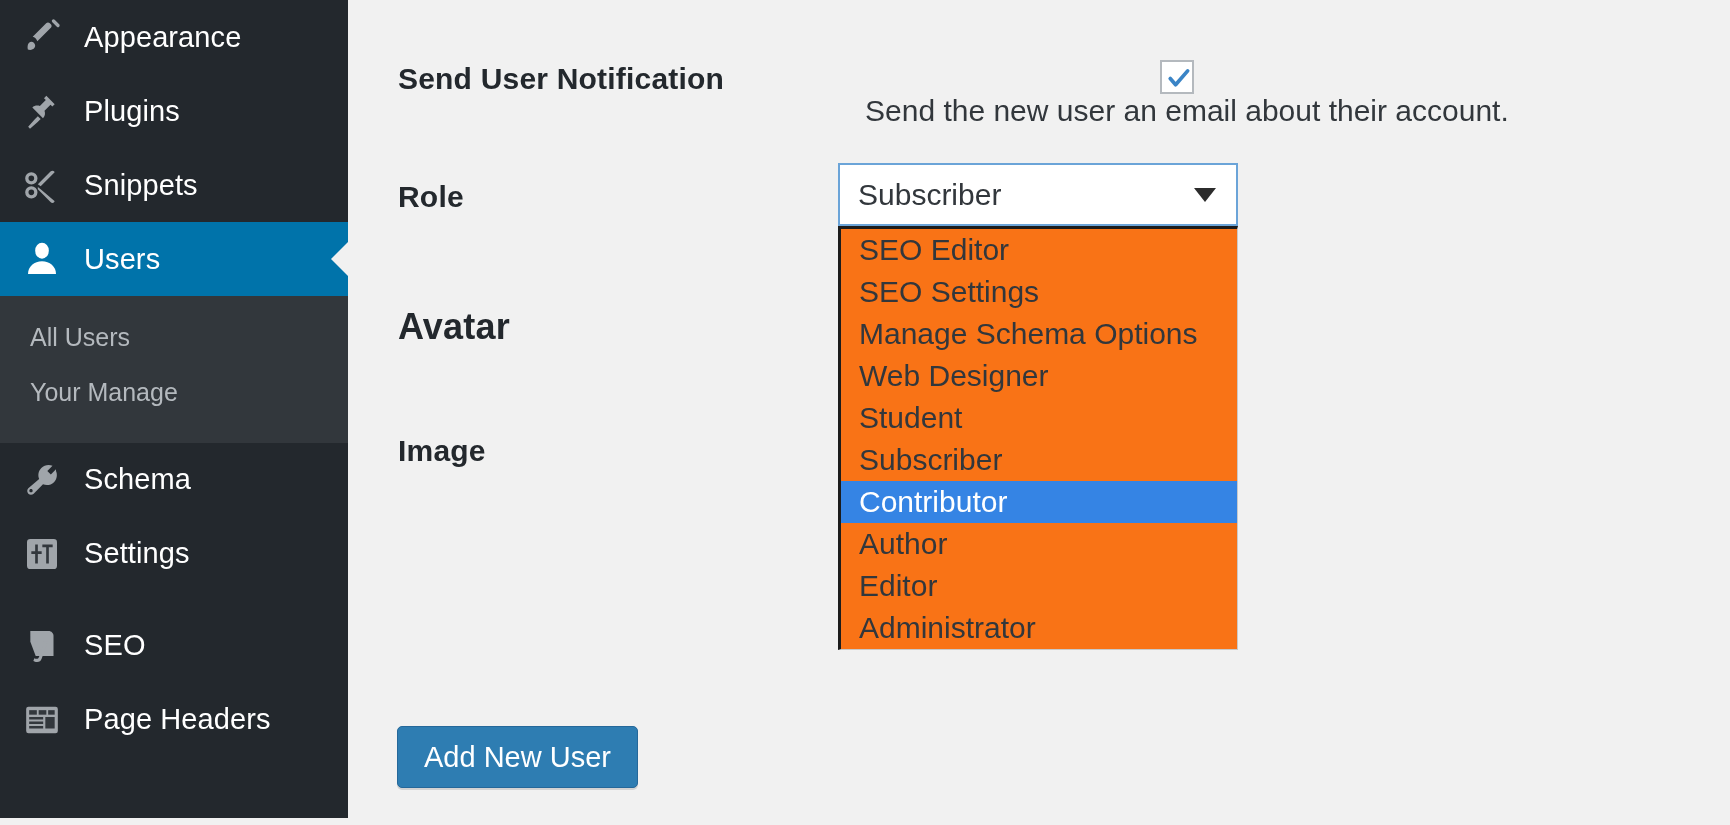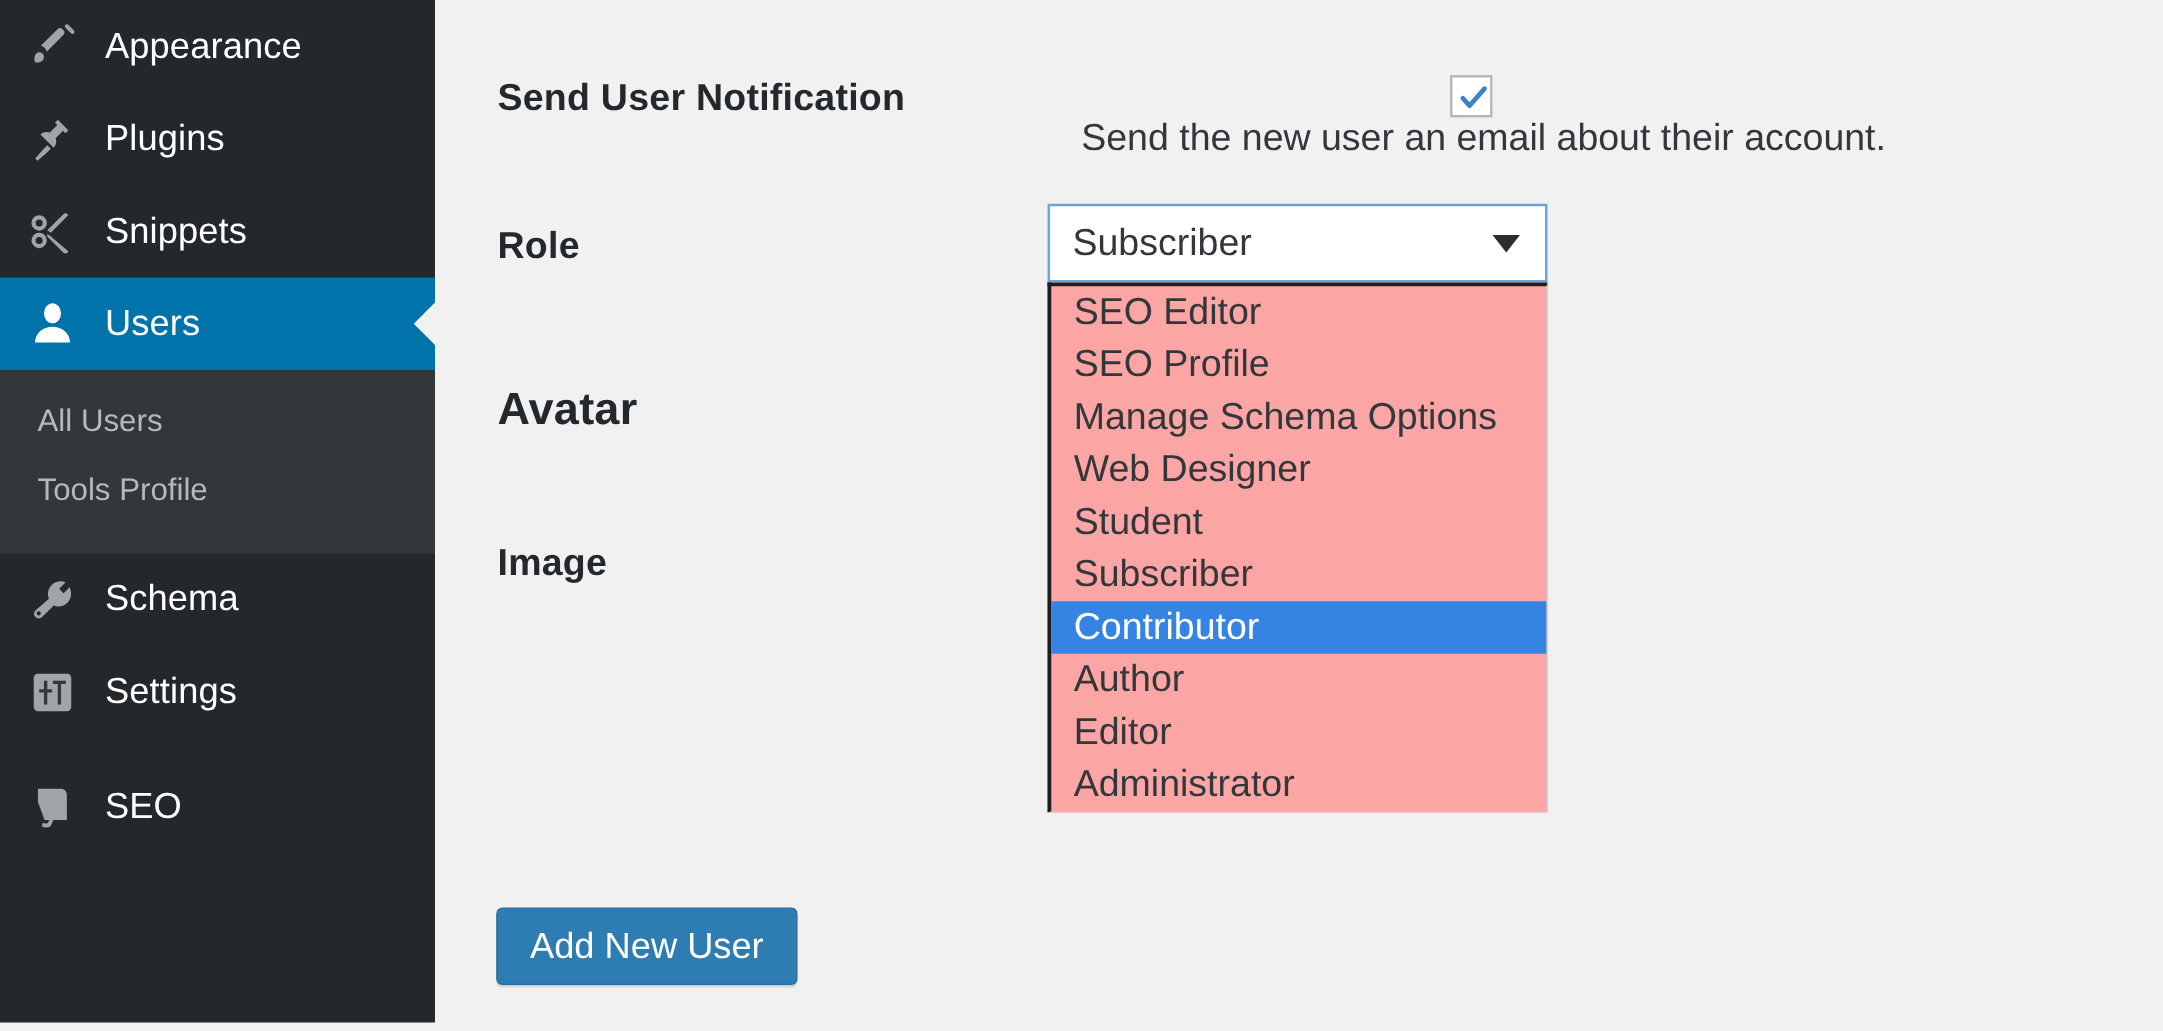--- a/index.html
+++ b/index.html
@@ -115,21 +115,21 @@
     position:absolute;
     right:20px; top:50%;
     transform:translateY(-50%);
     width:0; height:0;
     border-left:11px solid transparent;
     border-right:11px solid transparent;
     border-top:14px solid #2c2c2c;
   }
   .dropdown-list {
     position:absolute;
-    background:#fca5a5;
+    background:#f97316;
     border-left:3px solid #1c1c1c;
     border-top:3px solid #1c1c1c;
     border-right:1px solid #c9c9c9;
     border-bottom:1px solid #c9c9c9;
     width:400px;
   }
   .dd-option {
     font-size:30px;
     color:#32373c;
     padding:4px 0 4px 18px;
@@ -200,21 +200,21 @@
             <ellipse cx="12" cy="7" rx="4.1" ry="4.8" fill="#ffffff"></ellipse>
             <path fill="#ffffff" d="M3.6 21c0-4.4 3.8-7.6 8.4-7.6s8.4 3.2 8.4 7.6z"></path>
           </svg>
       </span>
       <span>Users</span>
       <span class="notch"></span>
     </div>
 
     <div class="submenu">
       <a class="submenu-item">All Users</a>
-      <a class="submenu-item">Tools Profile</a>
+      <a class="submenu-item">Your Manage</a>
     </div>
 
     <div class="menu-item">
       <span class="mi-icon">
         <svg width="40" height="40" viewBox="0 0 24 24">
             <path fill="#a0a5aa" d="M20.4 5.6l-3.1 3.1-2.1-2.1 3.1-3.1c-2.2-.9-4.9-.5-6.7 1.3-1.8 1.8-2.2 4.4-1.3 6.6L3.8 17c-.9.9-.9 2.3 0 3.2.9.9 2.3.9 3.2 0l5.6-5.6c2.2.9 4.8.5 6.6-1.3 1.8-1.8 2.2-4.5 1.2-6.7zM5.4 19.4c-.5 0-1-.4-1-1s.4-1 1-1 1 .4 1 1-.4 1-1 1z"></path>
           </svg>
       </span>
       <span>Schema</span>
     </div>
@@ -234,20 +234,35 @@
     <div class="menu-item">
       <span class="mi-icon">
         <svg width="40" height="40" viewBox="0 0 24 24">
             <path fill="#a0a5aa" d="M5 3h11c1.6 0 2.9 1.3 2.9 2.9V18H8.2L5 9.4z"></path>
             <path fill="#a0a5aa" d="M9.1 21.6c-1 0-1.8-.3-2.3-.6l.6-1.7c.4.2.9.4 1.4.4.7 0 1.1-.3 1.4-1.1l.2-.5L7.1 9.4h2.3l1.9 6 1.9-6h2.2l-3.5 9.9c-.6 1.6-1.4 2.3-2.8 2.3z"></path>
           </svg>
       </span>
       <span>SEO</span>
     </div>
 
+    <div class="menu-item">
+      <span class="mi-icon">
+        <svg width="40" height="40" viewBox="0 0 24 24">
+            <rect x="2.5" y="4" width="19" height="16" rx="1.4" fill="#a0a5aa"></rect>
+            <rect x="4.3" y="6.1" width="4.6" height="2.7" fill="#32373c"></rect>
+            <rect x="10" y="6.1" width="4.6" height="2.7" fill="#32373c"></rect>
+            <rect x="15.7" y="6.1" width="3.9" height="2.7" fill="#32373c"></rect>
+            <rect x="4.3" y="10.2" width="8.4" height="1.5" fill="#32373c"></rect>
+            <rect x="4.3" y="12.9" width="8.4" height="1.5" fill="#32373c"></rect>
+            <rect x="4.3" y="15.6" width="8.4" height="1.5" fill="#32373c"></rect>
+            <rect x="14" y="10.2" width="5.6" height="6.9" fill="#32373c"></rect>
+          </svg>
+      </span>
+      <span>Page Headers</span>
+    </div>
   </nav>
 
   <main class="main">
 
     <div class="form-row" style="left:50px; top:62px;">
       <div class="field-label">Send User Notification</div>
     </div>
     <div class="chk-wrap" style="position:absolute; left:497px; top:60px;">
       <span class="checkbox">
         <svg width="28" height="28" viewBox="0 0 24 24">
@@ -261,21 +276,21 @@
       <div class="field-label">Role</div>
     </div>
 
     <div class="select-box" style="position:absolute; left:490px; top:163px;">
       <span class="select-value">Subscriber</span>
       <span class="select-arrow"></span>
     </div>
 
     <div class="dropdown-list" style="left:490px; top:226px;">
       <div class="dd-option">SEO Editor</div>
-      <div class="dd-option">SEO Profile</div>
+      <div class="dd-option">SEO Settings</div>
       <div class="dd-option">Manage Schema Options</div>
       <div class="dd-option">Web Designer</div>
       <div class="dd-option">Student</div>
       <div class="dd-option">Subscriber</div>
       <div class="dd-option highlight">Contributor</div>
       <div class="dd-option">Author</div>
       <div class="dd-option">Editor</div>
       <div class="dd-option">Administrator</div>
     </div>
 

